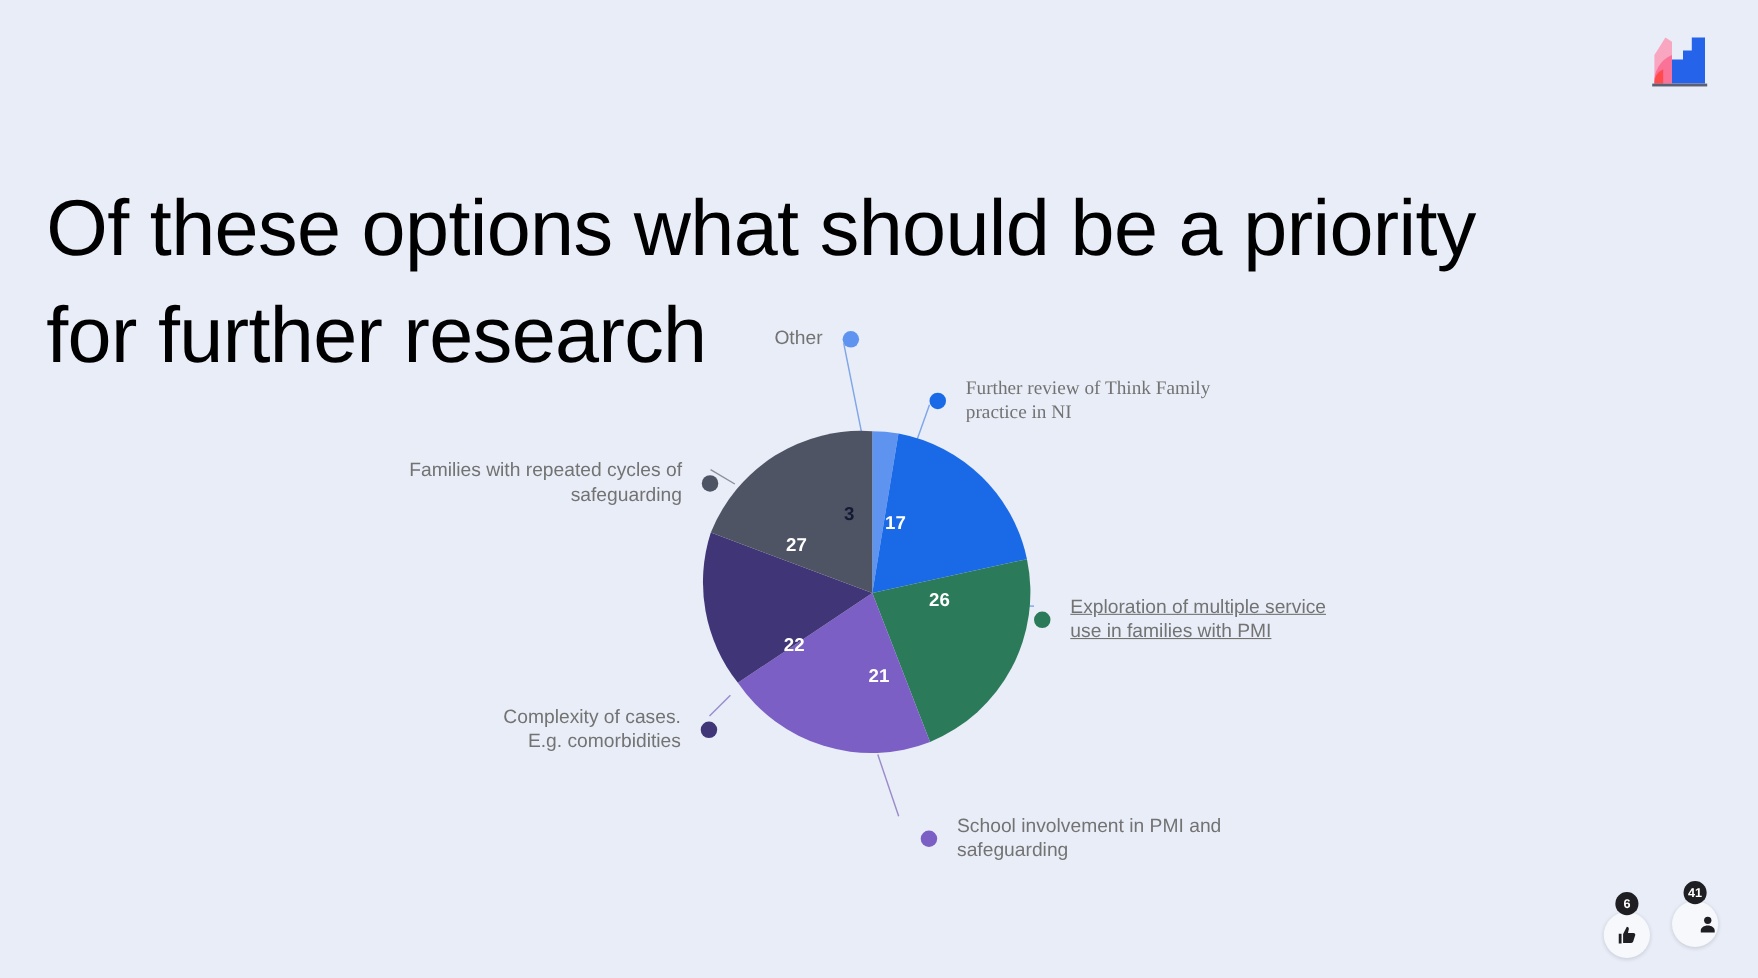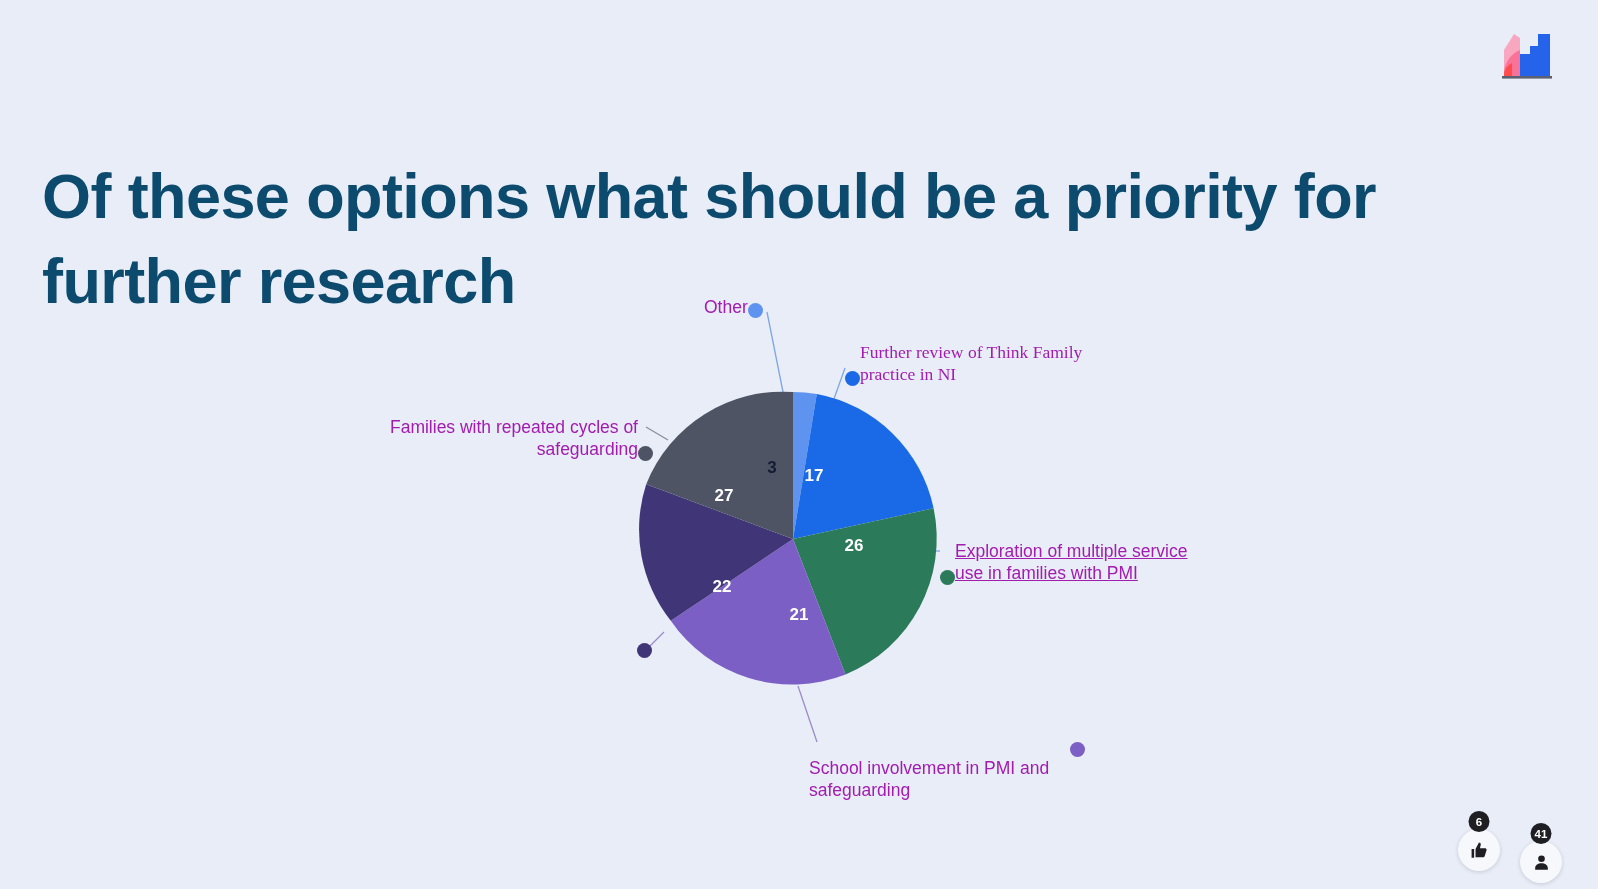--- a/index.html
+++ b/index.html
@@ -24,25 +24,25 @@
     width: 66px;
     height: 58px;
   }
 
   
   #slide-title {
     position: absolute;
     left: 42px;
     top: 112px;
     width: 1380px;
-    font-size: 63px;
+    font-size: 72px;
     line-height: 1.34;
-    font-weight: 700;
+    font-weight: 400;
     letter-spacing: -0.6px;
-    color: #0c4a6e;
+    color: #000000;
   }
 
   
   #chart-stage {
     position: absolute;
     left: 0;
     top: 0;
     width: 1598px;
     height: 889px;
     pointer-events: none;
@@ -62,58 +62,58 @@
     stroke-width: 1.3px;
     fill: none;
   }
   .leader-line.gray  { stroke: #8a8f9e; }
   .leader-line.purple { stroke: #9a8ccb; }
 
   
   .legend-label {
     position: absolute;
     display: flex;
-    align-items: flex-end;
-    gap: 0;
+    align-items: center;
+    gap: 18px;
     font-size: 17.5px;
     line-height: 1.28;
-    color: #a21caf;
+    color: #737373;
     white-space: pre-line;
   }
   .legend-label.right { flex-direction: row; }
   .legend-label.left  { flex-direction: row; text-align: right; }
   .legend-dot {
     width: 15px;
     height: 15px;
     border-radius: 50%;
     flex: 0 0 15px;
     margin-top: 3px;
   }
 
   #legend-other          { left: 704px;  top: 296px; }
   #legend-think-family   { left: 845px;  top: 341px; width: 268px; font-family: Liberation Serif, serif; }
   #legend-exploration    { left: 940px;  top: 540px; width: 272px; text-decoration: underline; }
-  #legend-school         { left: 809px;  top: 739px; width: 276px; flex-direction: column; }
+  #legend-school         { left: 837px;  top: 739px; width: 276px; }
   #legend-complexity     { left: 428px;  top: 640px; width: 224px; justify-content: flex-end; }
   #legend-families       { left: 369px;  top: 416px; width: 284px; justify-content: flex-end; }
 
   
   .fab {
     position: absolute;
     width: 42px;
     height: 42px;
     border-radius: 50%;
     background: #f6f8fc;
     box-shadow: 0 1px 4px rgba(20,26,51,.16);
     display: flex;
     align-items: center;
     justify-content: center;
   }
   #fab-like   { right: 98px; bottom: 18px; }
-  #fab-people { right: 36px; bottom: 6px; }
+  #fab-people { right: 36px; bottom: 28px; justify-content: flex-end; }
   .fab-badge {
     position: absolute;
     top: -18px;
     left: 50%;
     transform: translateX(-50%);
     min-width: 21px;
     height: 21px;
     padding: 0 4px;
     box-sizing: border-box;
     border-radius: 11px;
@@ -186,20 +186,21 @@
   <span class="legend-dot" style="background:#2b7a5a"></span>
   <span>Exploration of multiple service use in families with PMI</span>
 </div>
 
 <div class="legend-label right" id="legend-school">
   <span class="legend-dot" style="background:#7b5fc4"></span>
   <span>School involvement in PMI and safeguarding</span>
 </div>
 
 <div class="legend-label left" id="legend-complexity">
+  <span>Complexity of cases. E.g. comorbidities</span>
   <span class="legend-dot" style="background:#403576"></span>
 </div>
 
 <div class="legend-label left" id="legend-families">
   <span>Families with repeated cycles of safeguarding</span>
   <span class="legend-dot" style="background:#4f5465"></span>
 </div>
 
 <div class="fab" id="fab-like">
   <span class="fab-badge">6</span>

